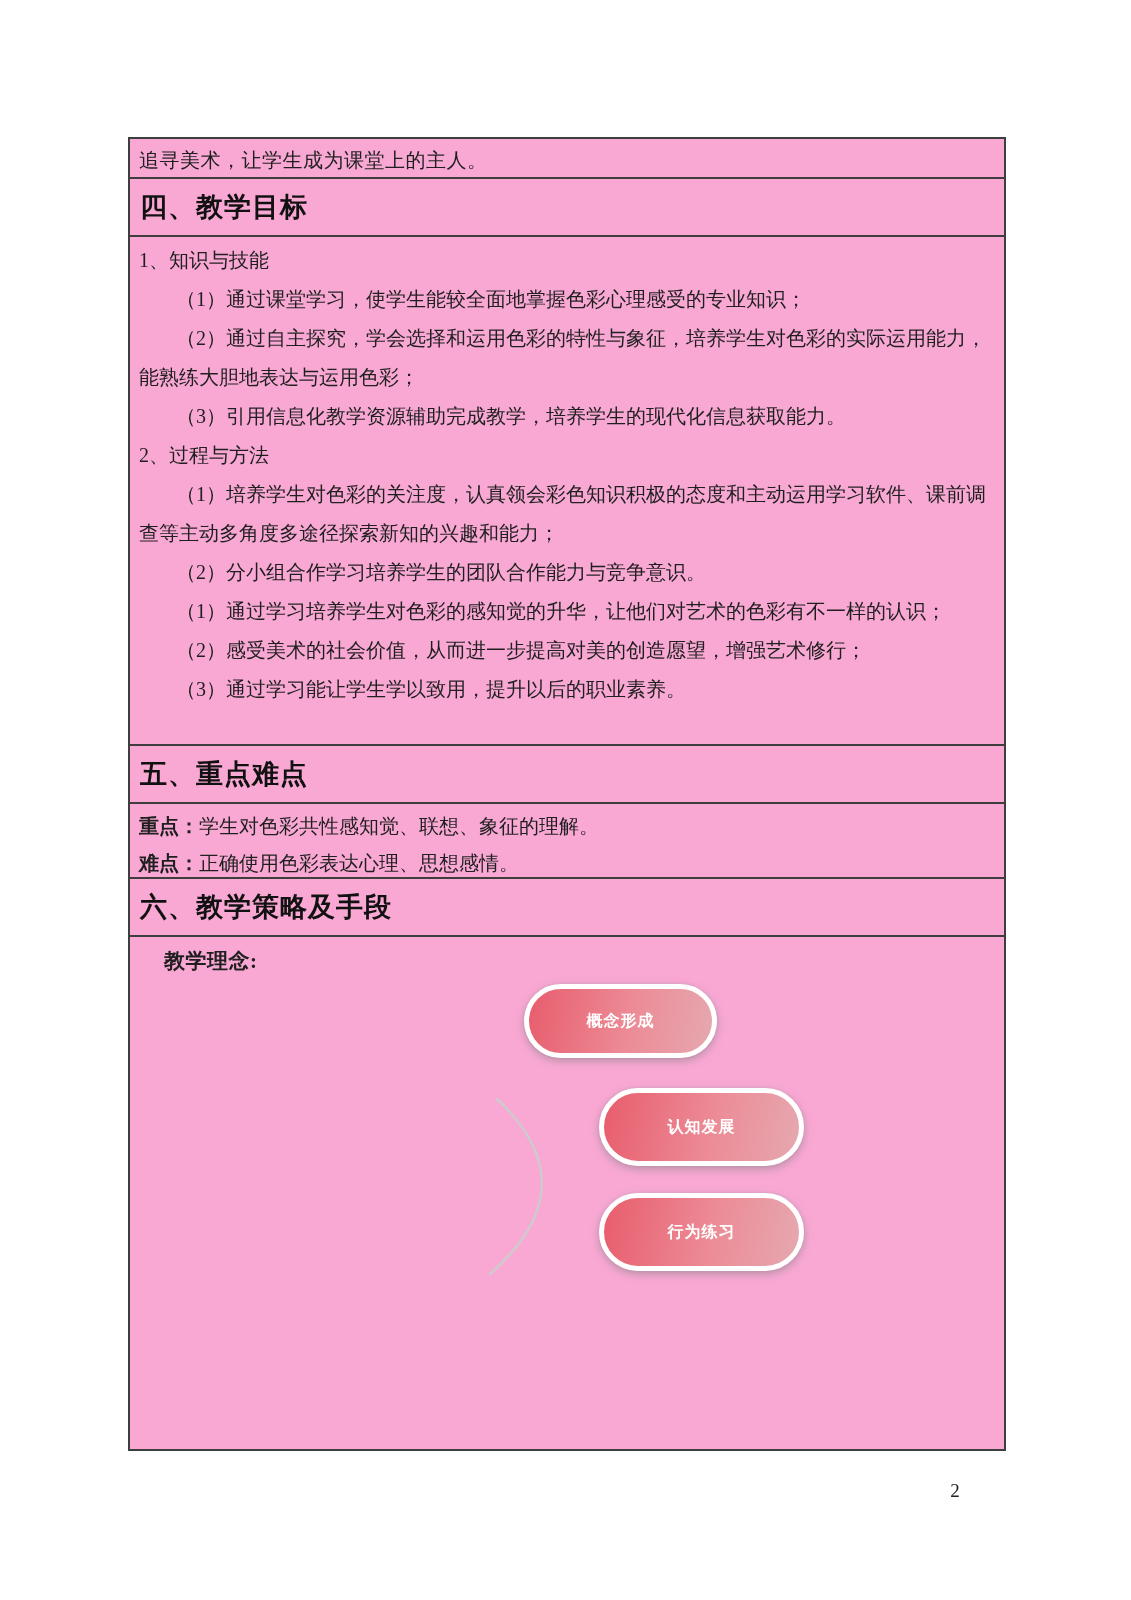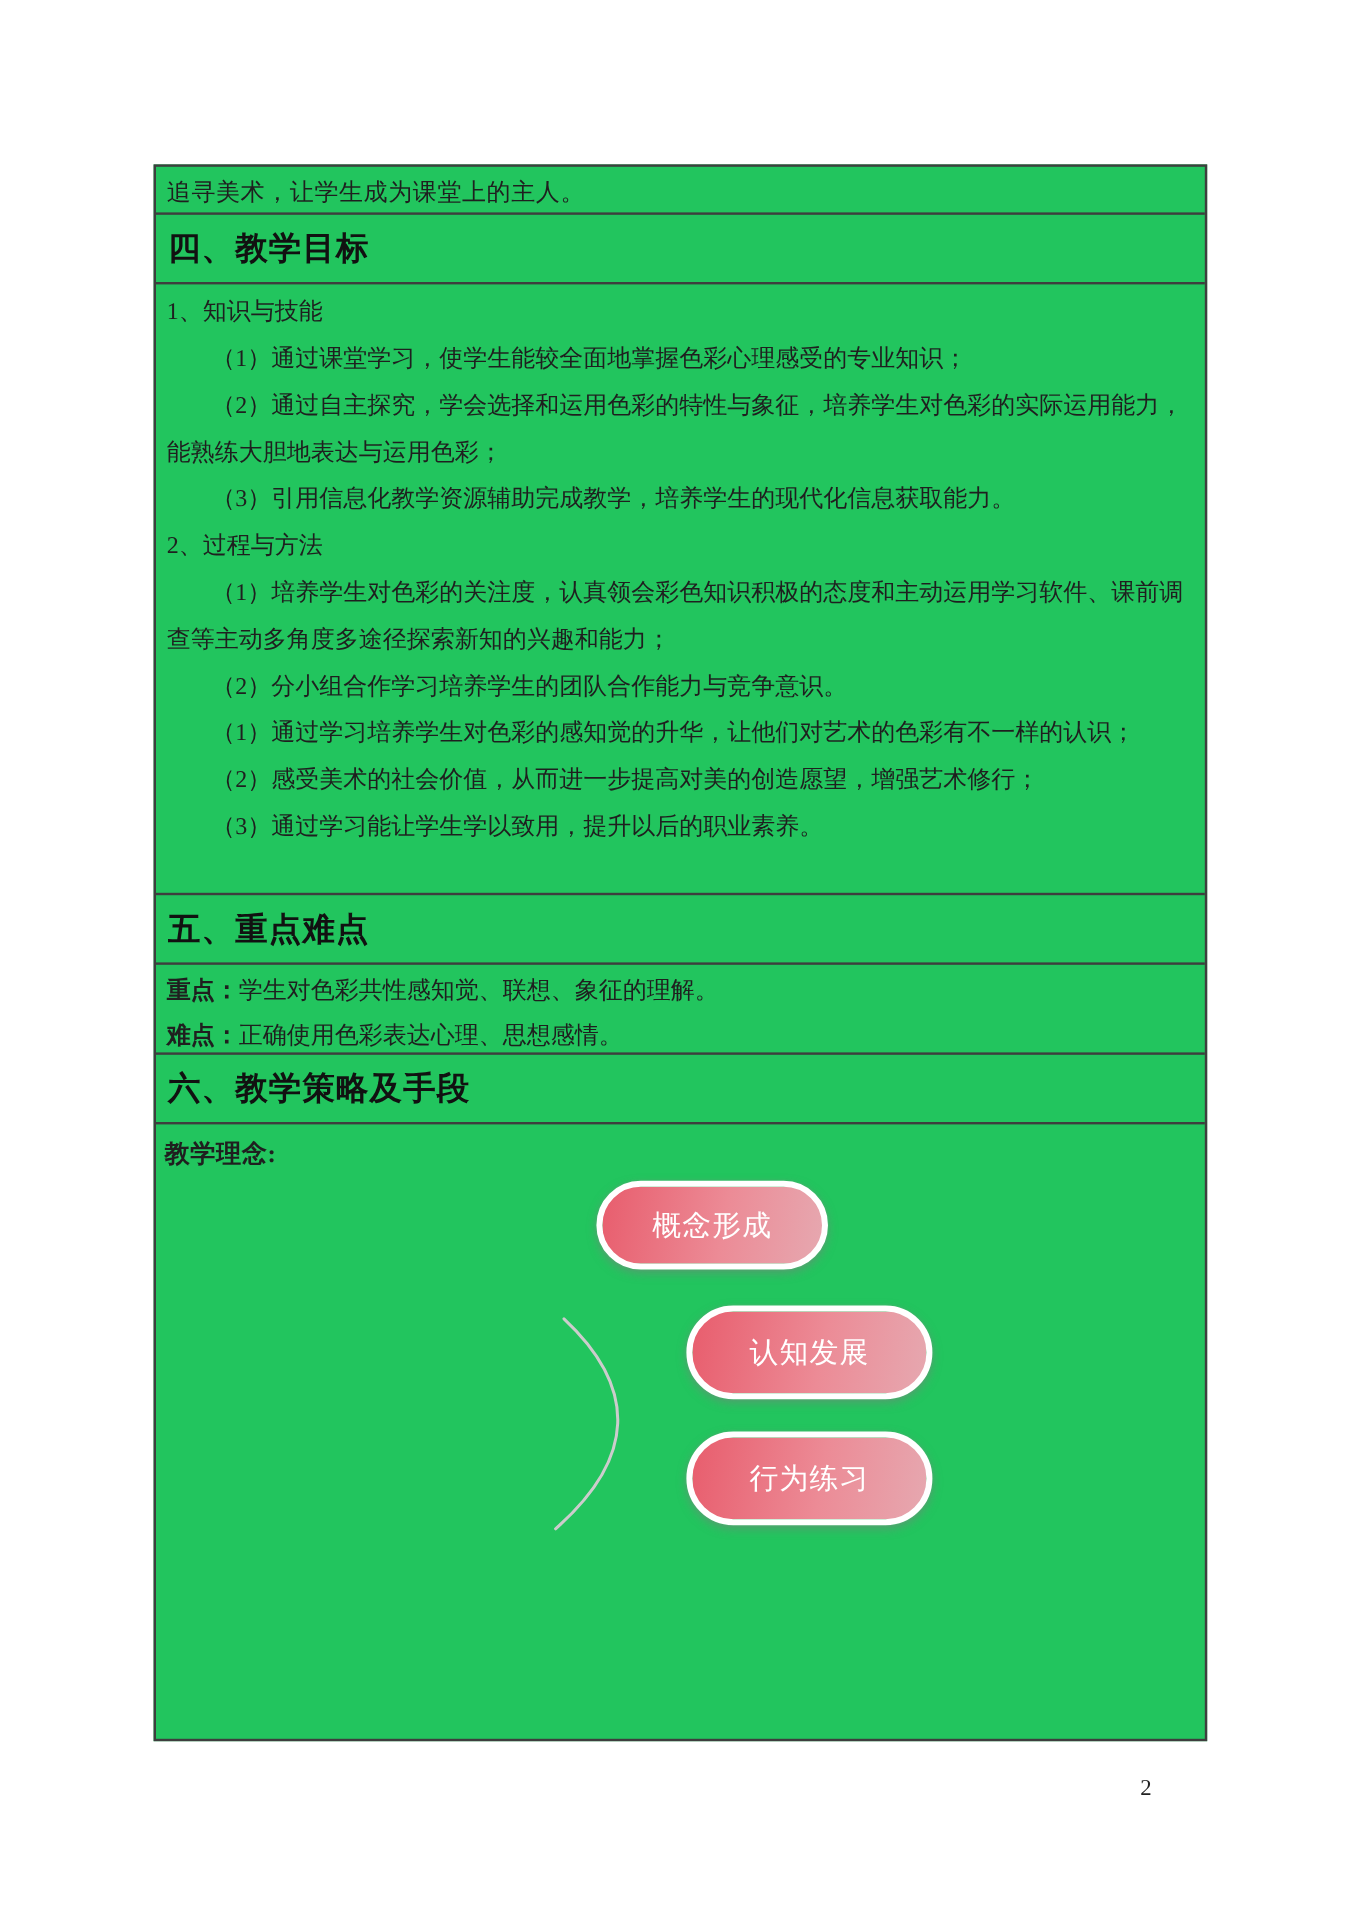--- a/index.html
+++ b/index.html
@@ -9,28 +9,28 @@
     width:1131px;height:1600px;
     background:#ffffff;
     font-family:"Liberation Serif","DejaVu Serif",serif;
     color:#1f1f1f;
     overflow:hidden;
   }
   .doc-table{
     position:absolute;left:128px;top:137px;width:878px;
     border:2px solid #3e3e3e;
     box-sizing:border-box;
-    background:#22c55e;
+    background:#f9a8d4;
   }
   .row{
     box-sizing:border-box;
     border-bottom:2px solid #3e3e3e;
     overflow:hidden;
   }
-  .row:last-child{border-bottom:none;}
+  .row:last-child{border-bottom:none;margin-left:27px;}
   .row-intro{
     height:40px;
     font-size:20px;
     padding:8px 10px 0 9px;
     letter-spacing:0.5px;
   }
   .row-heading{
     height:58px;
     display:flex;align-items:center;
     font-size:27px;font-weight:bold;
@@ -66,22 +66,23 @@
   .pill{
     position:absolute;
     box-sizing:border-box;
     border:5px solid #ffffff;
     border-radius:999px;
     background:linear-gradient(100deg,#e85d6d 0%,#ec8b96 55%,#e6a8b0 100%);
     box-shadow:0 3px 8px rgba(125,125,125,0.55),0 0 2px rgba(160,160,160,0.4);
     display:flex;align-items:center;justify-content:center;
     color:#ffffff;
     font-family:"Liberation Sans","DejaVu Sans",sans-serif;
-    font-size:24px;
+    font-size:16px;
     letter-spacing:1px;
+    font-weight:bold;
   }
   .pill-1{left:367px;top:47px;width:193px;height:74px;}
   .pill-2{left:442px;top:151px;width:205px;height:78px;}
   .pill-3{left:442px;top:256px;width:205px;height:78px;}
   .pill-4{left:370px;top:371px;width:203px;height:68px;}
   .arrow-wrap{position:absolute;left:95px;top:187px;width:248px;height:124px;}
   .arc-wrap{position:absolute;left:326px;top:159px;width:66px;height:182px;}
   .page-number{
     position:absolute;left:940px;top:1480px;
     font-size:19px;color:#222222;

